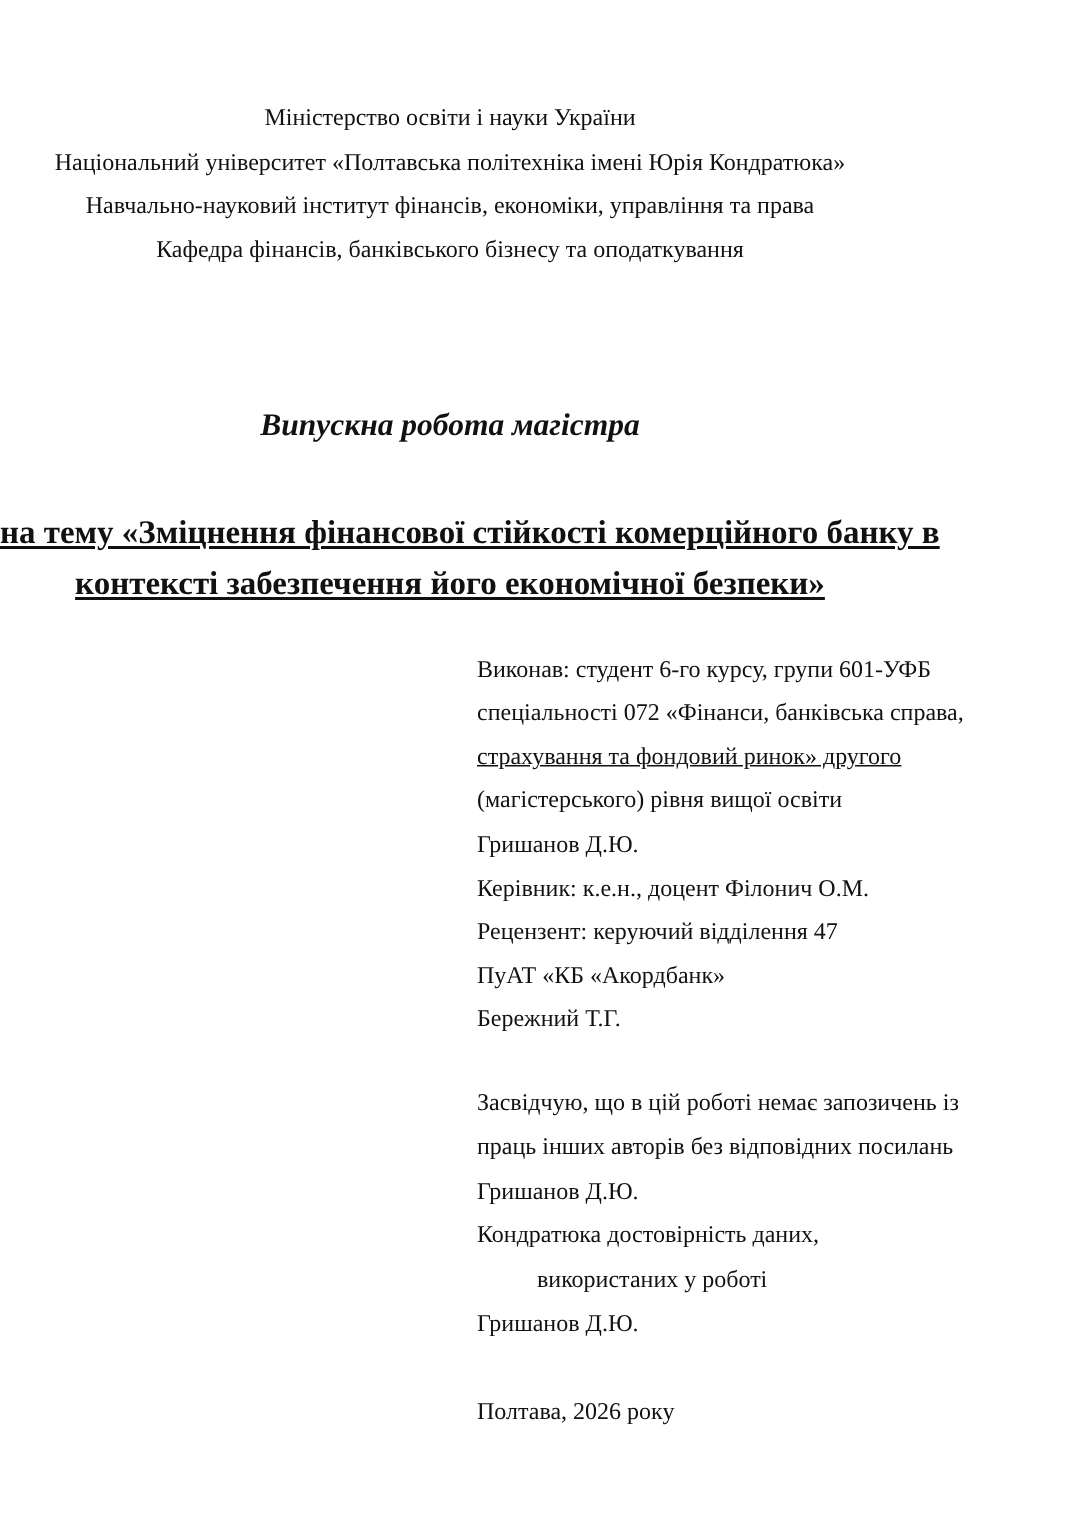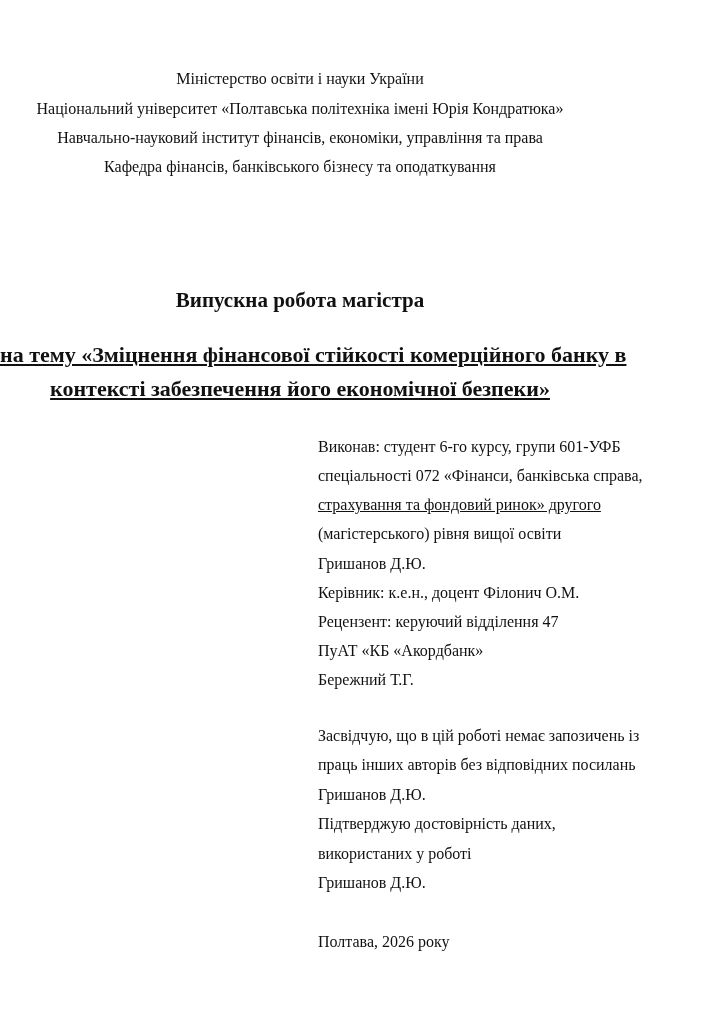--- a/index.html
+++ b/index.html
@@ -50,41 +50,41 @@
 </head>
 <body>
 
 <div class="page">
 
   <div class="line center" style="top:69px;">Міністерство освіти і науки України</div>
   <div class="line center" style="top:99px;">Національний університет «Полтавська політехніка імені Юрія Кондратюка»</div>
   <div class="line center" style="top:128px;">Навчально-науковий інститут фінансів, економіки, управління та права</div>
   <div class="line center" style="top:157px;">Кафедра фінансів, банківського бізнесу та оподаткування</div>
 
-  <div class="line center bold title" style="top:287px;">Випускна робота магістра</div>
+  <div class="line center bold title" style="top:270px;font-style:italic;">Випускна робота магістра</div>
 
   <div class="line center bold topic" style="top:343px;">на тему «Зміцнення фінансової стійкості комерційного банку в</div>
   <div class="line center bold topic" style="top:377px;">контексті забезпечення його економічної безпеки»</div>
 
   <div>
     <div class="line right-block" style="top:437px;">Виконав: студент 6-го курсу, групи 601-УФБ</div>
     <div class="line right-block" style="top:466px;">спеціальності 072 «Фінанси, банківська справа,</div>
     <div class="line right-block" style="top:495px;text-decoration:underline;">страхування та фондовий ринок» другого</div>
     <div class="line right-block" style="top:524px;">(магістерського) рівня вищої освіти</div>
     <div class="line right-block" style="top:554px;">Гришанов Д.Ю.</div>
     <div class="line right-block" style="top:583px;">Керівник: к.е.н., доцент Філонич О.М.</div>
     <div class="line right-block" style="top:612px;">Рецензент: керуючий відділення 47</div>
     <div class="line right-block" style="top:641px;">ПуАТ «КБ «Акордбанк»</div>
     <div class="line right-block" style="top:670px;">Бережний Т.Г.</div>
   </div>
 
   <div>
     <div class="line right-block" style="top:726px;">Засвідчую, що в цій роботі немає запозичень із</div>
     <div class="line right-block" style="top:755px;">праць інших авторів без відповідних посилань</div>
     <div class="line right-block" style="top:785px;">Гришанов Д.Ю.</div>
-    <div class="line right-block" style="top:814px;">Підтверджую достовірність даних,</div>
-    <div class="line right-block" style="top:844px;">використаних у роботі</div>
+    <div class="line right-block" style="top:814px;">Кондратюка достовірність даних,</div>
+    <div class="line right-block" style="top:844px;margin-left:40px;">використаних у роботі</div>
     <div class="line right-block" style="top:873px;">Гришанов Д.Ю.</div>
   </div>
 
   <div class="line right-block" style="top:932px;">Полтава, 2026 року</div>
 
 </div>
 
 </body></html>

